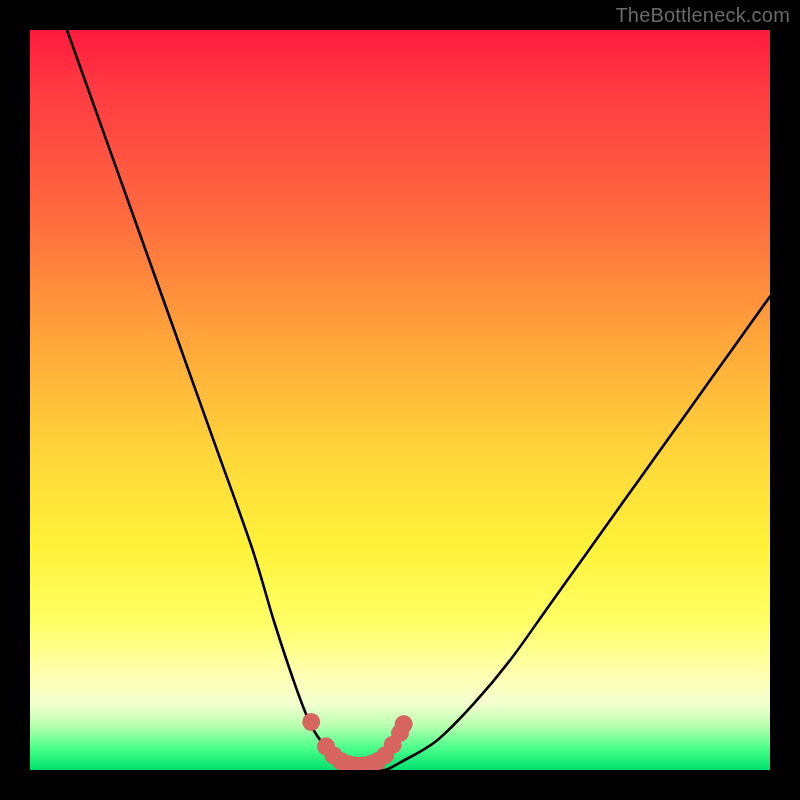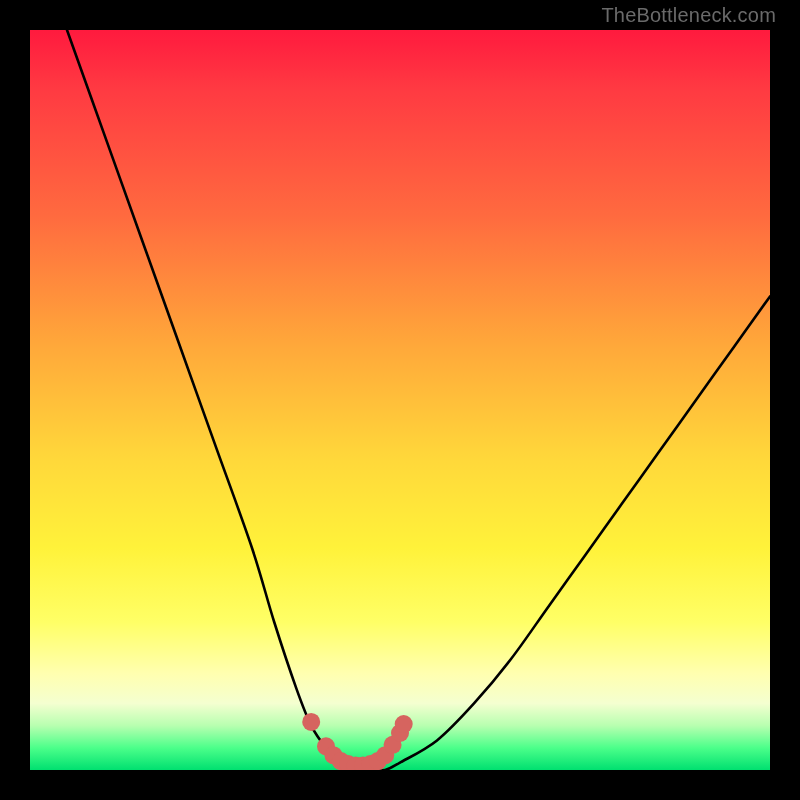--- a/index.html
+++ b/index.html
@@ -37,21 +37,21 @@
       #ffffb0 87%,
       #f4ffd0 91%,
       #b8ffb0 94%,
       #4cff8a 97%,
       #00e070 100%
     );
   }
   .watermark {
     position: absolute;
     top: 4px;
-    right: 24px;
+    right: 10px;
     color: #6a6a6a;
     font-size: 20px;
     letter-spacing: 0.2px;
     user-select: none;
   }
   svg.curve {
     position: absolute;
     left: 0;
     top: 0;
     width: 740px;

